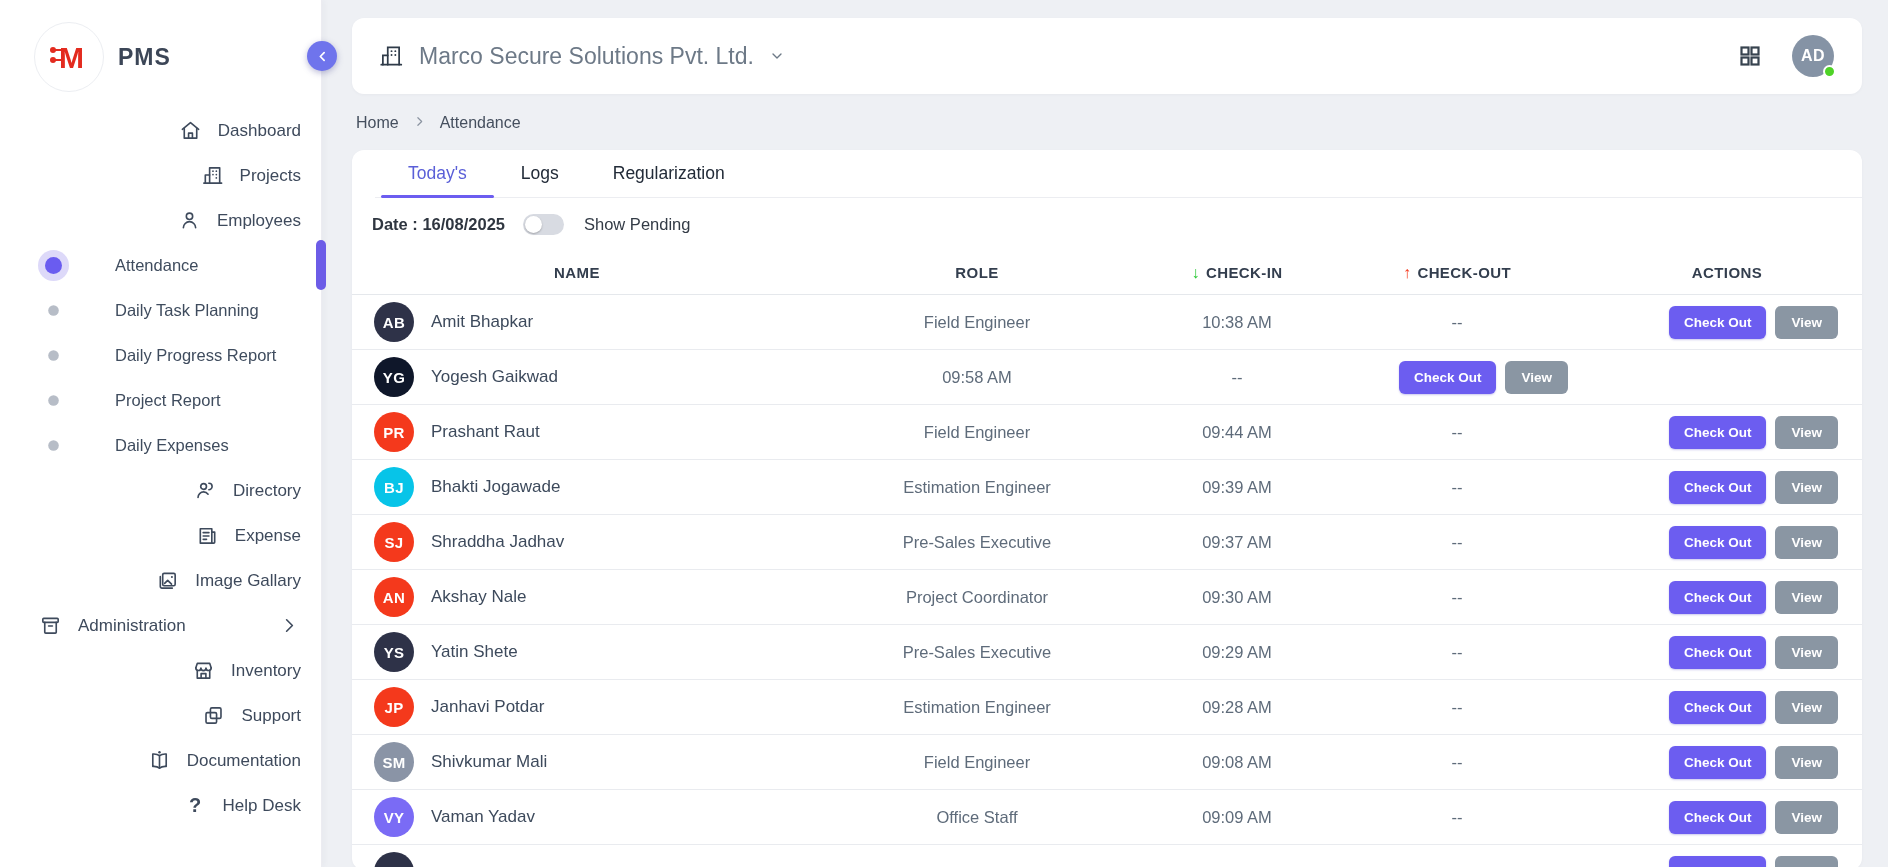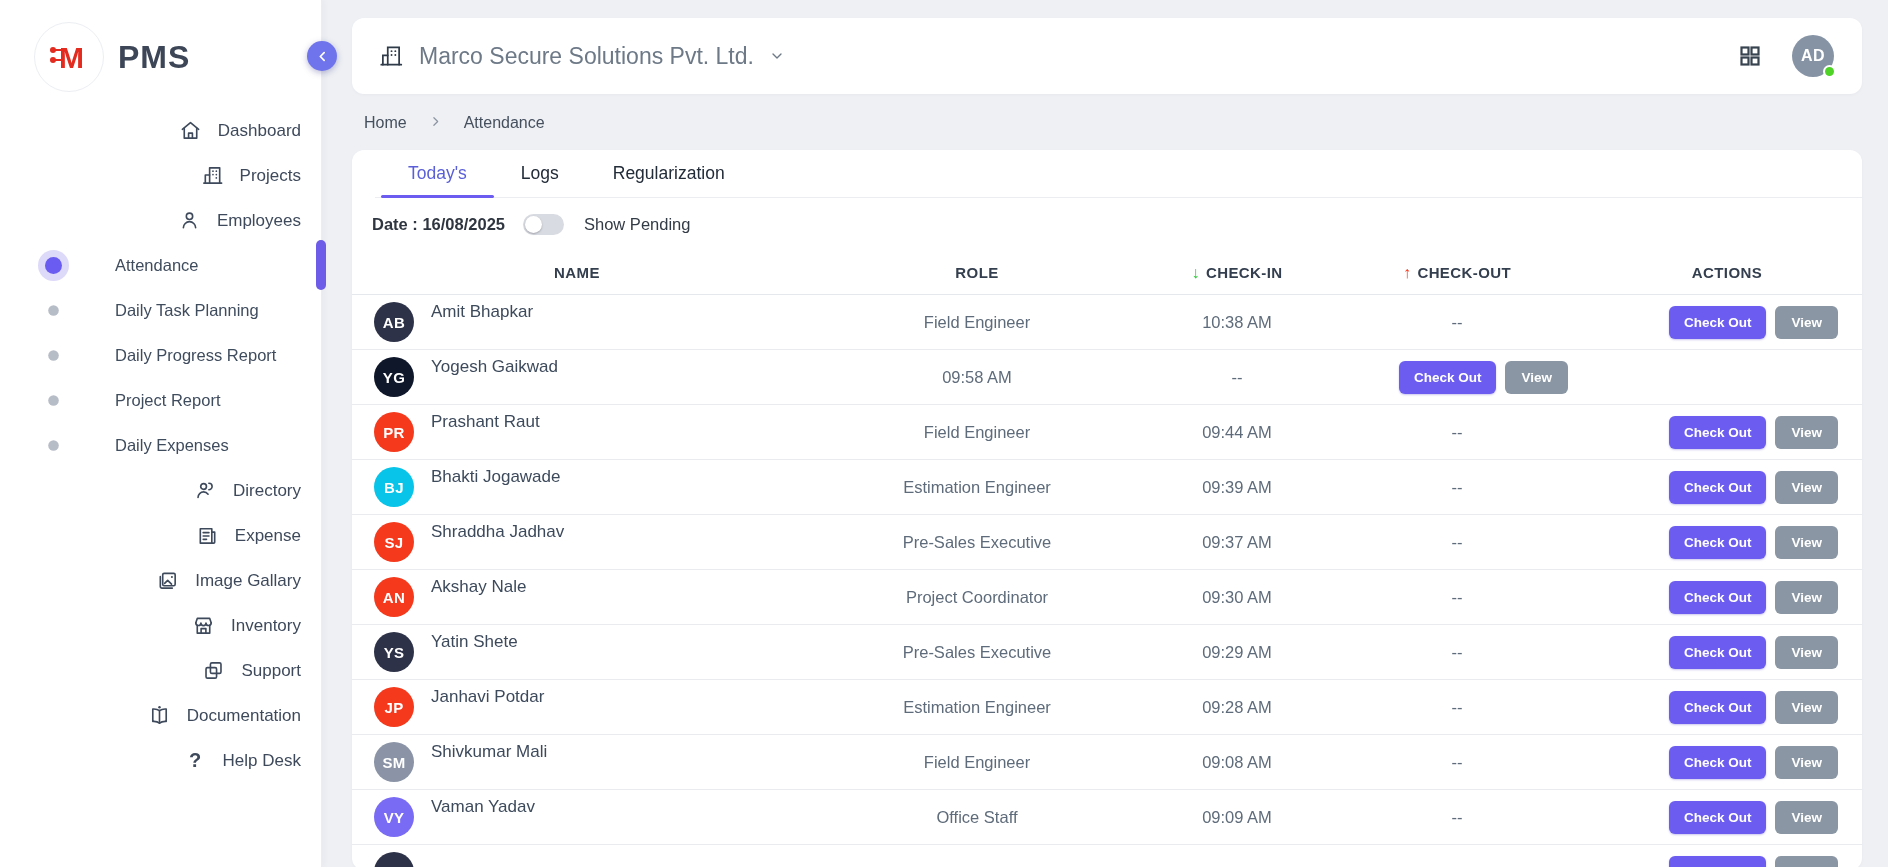--- a/index.html
+++ b/index.html
@@ -7,21 +7,21 @@
   body { font-family:"Liberation Sans", sans-serif; background:#eef0f4; color:#323d4e; }
 
   .app { position:relative; width:1888px; height:867px; }
 
   
   .sidebar { position:absolute; left:0; top:0; width:322px; height:867px; background:#fff;
              border-right:1px solid #ececf1; box-shadow:2px 0 6px rgba(40,40,80,.04); z-index:2; }
   .logo-row { display:flex; align-items:center; gap:14px; padding:22px 0 16px 34px; }
   .logo-circle { width:70px; height:70px; border-radius:50%; border:1px solid #eceef2; display:flex;
                  align-items:center; justify-content:center; background:#fff; }
-  .logo-text { font-size:32px; font-weight:bold; color:#3c4657; letter-spacing:1px; }
+  .logo-text { font-size:23px; font-weight:bold; color:#3c4657; letter-spacing:1px; }
 
   .nav { display:flex; flex-direction:column; }
   .nav-item { height:45px; display:flex; align-items:center; gap:16px; padding:0 20px 0 39px;
               color:#3e4a5c; font-size:17px; font-weight:500; cursor:pointer;justify-content:flex-end; }
   .nav-item svg { width:23px; height:23px; stroke:#3e4a5c; fill:none; stroke-width:1.7;
                   stroke-linecap:round; stroke-linejoin:round; flex:0 0 auto; }
   .nav-item .spacer { flex:1; }
   .nav-item.active-pill { height:41px; margin:2px 16px 2px 15px; padding:0 14px 0 24px;
               background:#e2dffb; border-radius:10px; color:#575dd8; }
   .nav-item.active-pill svg { stroke:#575dd8; }
@@ -56,21 +56,21 @@
   .grid-icon svg { width:24px; height:24px; stroke:#37434f; fill:none; stroke-width:2.2; }
   .avatar-wrap { position:relative; width:42px; height:42px; cursor:pointer; }
   .avatar { width:42px; height:42px; border-radius:50%; background:#8593a5; color:#fff; font-size:16px;
             font-weight:bold; display:flex; align-items:center; justify-content:center; letter-spacing:.5px; }
   .status-dot { position:absolute; right:-2px; bottom:-1px; width:13px; height:13px; border-radius:50%;
             background:#4fd327; border:2px solid #fff; }
 
   .breadcrumb { display:flex; align-items:center; gap:14px; padding:20px 4px 18px 4px; font-size:16px; color:#454f5e; }
   .breadcrumb .bc-sep svg { width:13px; height:13px; stroke:#8b94a1; fill:none; stroke-width:2.2;
             stroke-linecap:round; stroke-linejoin:round; }
-  .breadcrumb span { cursor:pointer;margin-left:8px; }
+  .breadcrumb span { cursor:pointer; }
 
   .content-card { background:#fff; border-radius:12px; height:720px; overflow:hidden;
             box-shadow:0 1px 3px rgba(40,40,80,.04); }
 
   .tabs { display:flex; border-bottom:1px solid #ecedf1; padding:0 6px;margin-left:23px; }
   .tab { padding:0 27px; height:47px; display:flex; align-items:center; font-size:17.5px; font-weight:500;
          color:#222b38; cursor:pointer; position:relative; }
   .tab.active { color:#5a5fd8; }
   .tab.active::after { content:""; position:absolute; left:0; right:0; bottom:-1px; height:3.5px;
          background:#6c5df0; border-radius:2px; }
@@ -84,21 +84,21 @@
 
   .tbl { margin-top:6px; }
   .tbl-header, .tbl-row { display:grid; grid-template-columns:450px 350px 170px 270px 1fr; align-items:center; }
   .tbl-header { height:44px; border-bottom:1px solid #e5e8ec; font-size:15px; font-weight:bold;
          color:#333e4e; letter-spacing:.4px; }
   .th { text-align:center; display:flex; align-items:center; justify-content:center; gap:6px; }
   .arrow-down { color:#2dc937; font-weight:bold; font-size:16px; }
   .arrow-up { color:#f53d22; font-weight:bold; font-size:16px; }
 
   .tbl-row { height:55px; border-bottom:1px solid #e9ebef; }
-  .cell-name { display:flex; gap:17px; padding-left:22px; }
+  .cell-name { display:flex; align-items:center; gap:17px; padding-left:22px; }
   .row-avatar { width:40px; height:40px; border-radius:50%; color:#fff; font-size:15px; font-weight:bold;
          display:flex; align-items:center; justify-content:center; flex:0 0 auto; letter-spacing:.3px; }
   .name-text { font-size:17px; color:#3d4a5c; }
   .cell-center { text-align:center; font-size:16.5px; color:#5e6b7a; }
   .cell-actions { display:flex; justify-content:flex-end; gap:9px; padding-right:24px; }
   .btn { border:none; border-radius:6px; color:#fff; font-weight:bold; font-size:13.5px; height:33px;
          cursor:pointer; font-family:"Liberation Sans", sans-serif; }
   .btn-checkout { background:#6c5df0; padding:0 15px; box-shadow:0 1px 2px rgba(80,70,200,.3); }
   .btn-view { background:#8a96a3; padding:0 16px; }
 </style>
@@ -192,20 +192,32 @@
         <span>Expense</span>
       </div>
       <div class="nav-item">
         <svg viewBox="0 0 24 24">
             <rect x="7" y="4.5" width="13" height="13" rx="1.5"></rect>
             <path d="M4.5 8v10.3A1.7 1.7 0 006.2 20H17"></path>
             <path d="M9 15l3.2-3.2 4 4"></path>
             <circle class="dotfill" cx="16.6" cy="8.4" r="1.1"></circle>
           </svg>
         <span>Image Gallary</span>
+      </div>
+      <div class="nav-item">
+        <svg viewBox="0 0 24 24">
+            <rect x="4" y="4.5" width="16" height="4.2" rx="1"></rect>
+            <path d="M6 8.7V19a1 1 0 001 1h10a1 1 0 001-1V8.7"></path>
+            <path d="M10 12.5h4"></path>
+          </svg>
+        <span>Administration</span>
+        <span class="spacer"></span>
+        <svg class="chev" viewBox="0 0 24 24" style="stroke:#3e4a5c">
+            <path d="M9 6l6 6-6 6"></path>
+          </svg>
       </div>
       <div class="nav-item">
         <svg viewBox="0 0 24 24">
             <path d="M4 9.2l1.6-4.7h12.8L20 9.2"></path>
             <path d="M4 9.2a2.6 2.6 0 005.3.3 2.6 2.6 0 005.3 0 2.6 2.6 0 005.4-.3"></path>
             <path d="M5.5 12v8h13v-8"></path>
             <path d="M9.5 20v-4.8h5V20"></path>
           </svg>
         <span>Inventory</span>
       </div>

